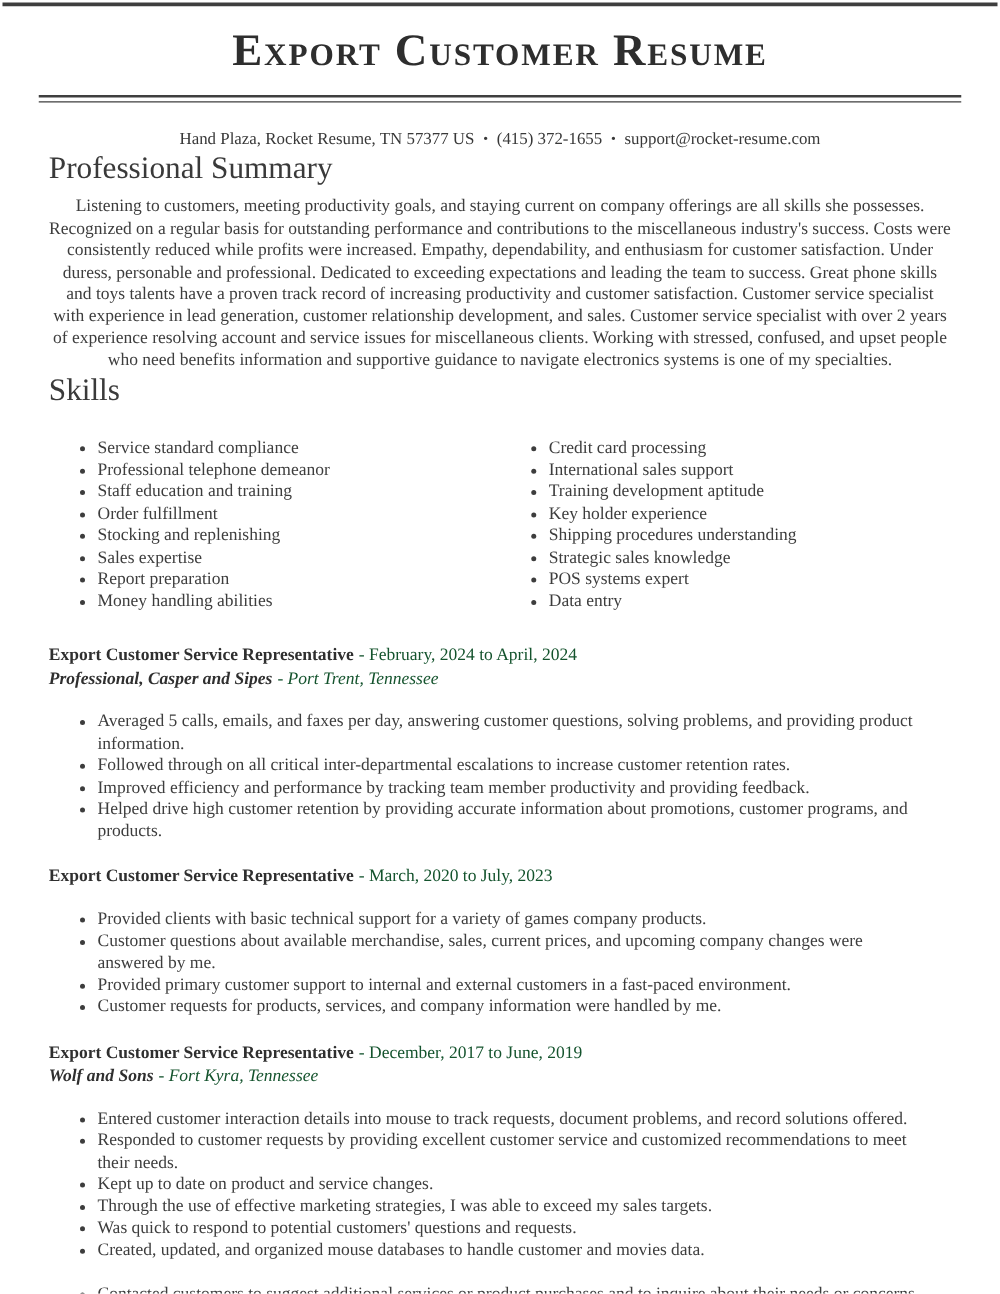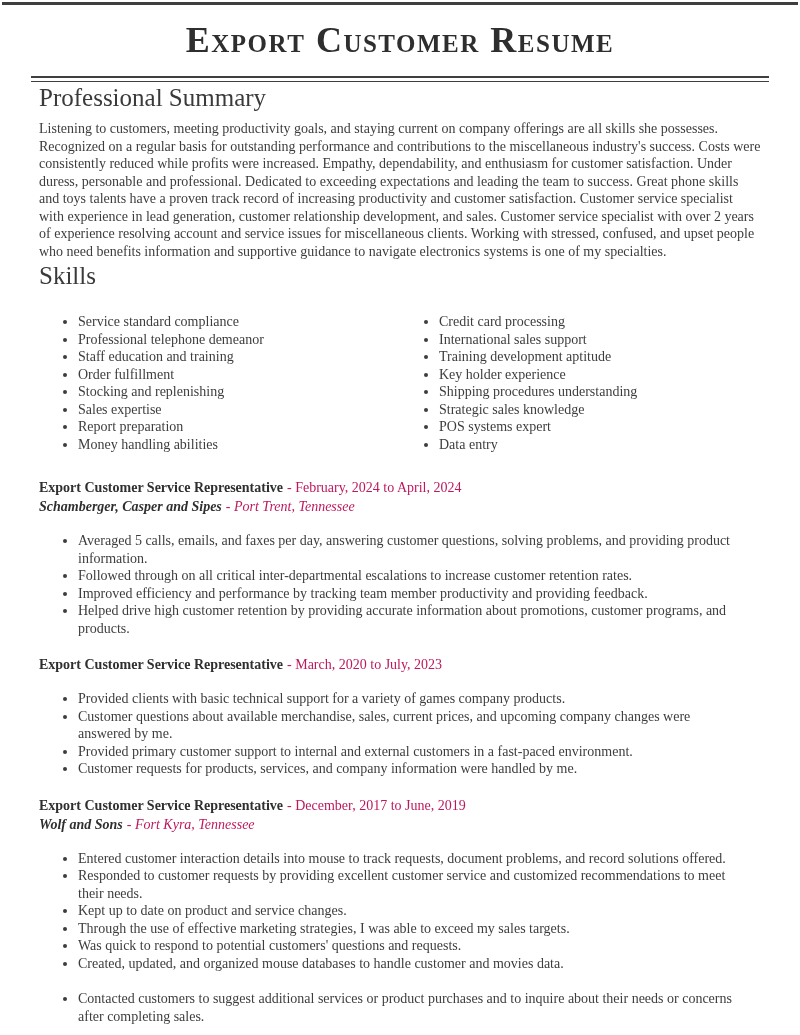--- a/index.html
+++ b/index.html
@@ -57,20 +57,21 @@
     font-weight: 400;
     color: #3a3a3a;
   }
   .mt-summary { margin-top: 22px; }
   .mt-section { margin-top: 13px; }
   .summary {
     margin: 7px 0 0 0;
     font-size: 14px;
     line-height: 17.5px;
     color: #3d3d3d;
+    text-align: center;
   }
   .skills-grid {
     display: grid;
     grid-template-columns: 1fr 1fr;
     margin-top: 6px;
   }
   ul.bullet-list {
     margin: 16px;
     padding-left: 23px;
     list-style: disc;
@@ -81,33 +82,36 @@
     color: #3d3d3d;
   }
   .job { margin-top: 9px; }
   .job + .job { margin-top: 18px; }
   .job-title-line, .job-company-line {
     font-size: 14px;
     line-height: 19px;
   }
   .job-title, .job-company { font-weight: bold; color: #2f2f2f; }
   .job-company-line { font-style: italic; }
-  .job-dates, .job-location { color: #be185d; margin-left: 4px; text-align: right; }
+  .job-dates, .job-location { color: #14532d; margin-left: 4px; text-align: right; }
   .job-bullets { margin-top: 6px; }
 </style>
 </head>
 <body>
 
 <div class="page">
   <div class="top-rule"></div>
 
   <h1 class="title">Export Customer Resume</h1>
 
   <div class="title-rule"></div>
 
+  <div class="contact">
+    <span>Hand Plaza, Rocket Resume, TN 57377 US</span><span class="sep">•</span><span>(415) 372-1655</span><span class="sep">•</span><span>support@rocket-resume.com</span>
+  </div>
 
   <div class="content">
     <h2 class="section-heading mt-summary">Professional Summary</h2>
     <p class="summary">Listening to customers, meeting productivity goals, and staying current on company offerings are all skills she possesses. Recognized on a regular basis for outstanding performance and contributions to the miscellaneous industry's success. Costs were consistently reduced while profits were increased. Empathy, dependability, and enthusiasm for customer satisfaction. Under duress, personable and professional. Dedicated to exceeding expectations and leading the team to success. Great phone skills and toys talents have a proven track record of increasing productivity and customer satisfaction. Customer service specialist with experience in lead generation, customer relationship development, and sales. Customer service specialist with over 2 years of experience resolving account and service issues for miscellaneous clients. Working with stressed, confused, and upset people who need benefits information and supportive guidance to navigate electronics systems is one of my specialties.</p>
 
     <h2 class="section-heading mt-section">Skills</h2>
     <div class="skills-grid">
       <ul class="bullet-list" id="skills-left">
           <li>Service standard compliance</li>
           <li>Professional telephone demeanor</li>
@@ -129,21 +133,21 @@
           <li>Data entry</li>
         </ul>
     </div>
 
     <div id="jobs">
   <div class="job">
     <div class="job-title-line">
       <span class="job-title">Export Customer Service Representative</span><span class="job-dates">- February, 2024 to April, 2024</span>
     </div>
     <div class="job-company-line">
-      <span class="job-company">Schamberger, Casper and Sipes</span><span class="job-location">- Port Trent, Tennessee</span>
+      <span class="job-company">Professional, Casper and Sipes</span><span class="job-location">- Port Trent, Tennessee</span>
     </div>
     <ul class="bullet-list job-bullets">
             <li>Averaged 5 calls, emails, and faxes per day, answering customer questions, solving problems, and providing product information.</li>
             <li>Followed through on all critical inter-departmental escalations to increase customer retention rates.</li>
             <li>Improved efficiency and performance by tracking team member productivity and providing feedback.</li>
             <li>Helped drive high customer retention by providing accurate information about promotions, customer programs, and products.</li>
           </ul>
   </div>
 
   <div class="job">

